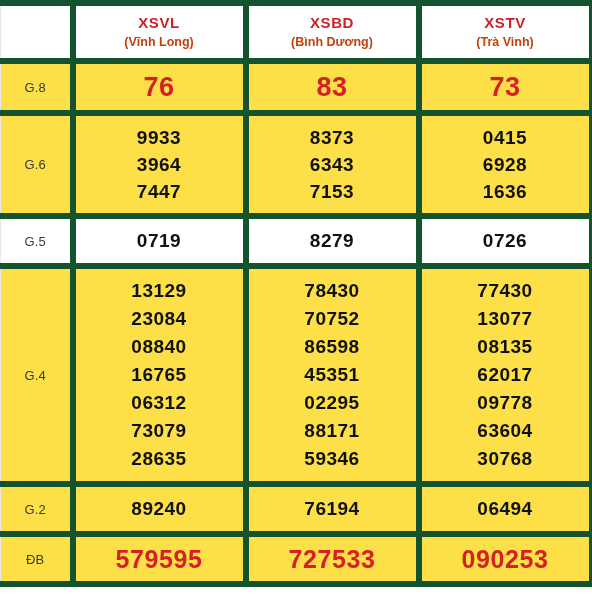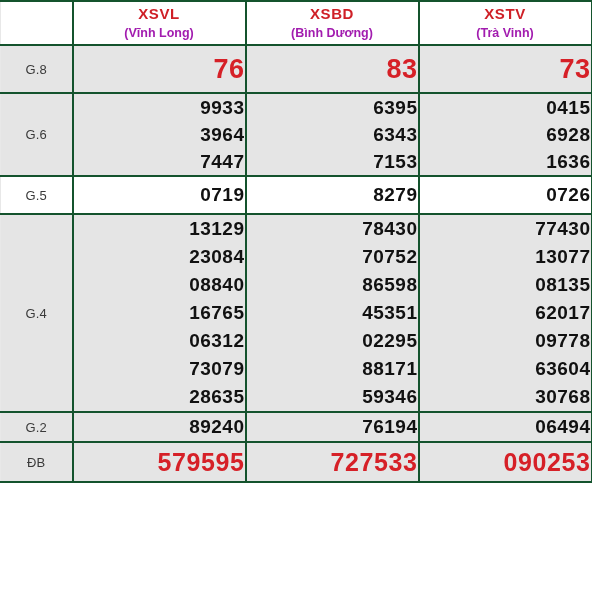--- a/index.html
+++ b/index.html
@@ -19,64 +19,63 @@
     width: 592px;
     border-collapse: collapse;
     table-layout: fixed;
   }
 
   .lottery-table col.c-label { width: 72px; }
   .lottery-table col.c-prov  { width: 173px; }
 
   .lottery-table td,
   .lottery-table th {
-    border: 2px solid #14532d;
-    padding: 0;
+    border: 6px solid #14532d;
+    padding: 8px;
     vertical-align: middle;
     text-align: center;
   }
   .lottery-table tr > *:first-child { border-left: 1px solid #e8e8e8; }
 
   
   .hdr-row { background: #ffffff; height: 44px; }
   .hdr-cell { padding: 5px 2px 7px; }
   .prov-code {
     color: #cf2027;
     font-weight: bold;
     font-size: 15px;
     letter-spacing: 0.6px;
     line-height: 1.25;
   }
   .prov-name {
-    color: #a21caf;
+    color: #c2410c;
     font-size: 12.5px;
     line-height: 1.3;
     margin-top: 1px;
   }
 
   
-  tr.shade > td { background: #e5e5e5; }
+  tr.shade > td { background: #fde047; }
   tr.plain > td { background: #ffffff; }
 
   
   .prize-label {
     color: #3a3a3a;
     font-size: 13px;
     letter-spacing: 0.2px;
     white-space: nowrap;
   }
 
   
   .nums {
     font-weight: bold;
     color: #111111;
     font-size: 19px;
     line-height: 28px;
     letter-spacing: 0.5px;
-    text-align: right;
   }
   .nums div { white-space: nowrap; }
 
   .r-g8 { height: 48px; }
   .r-g8 .nums {
     color: #d62027;
     font-size: 27px;
     line-height: 30px;
     letter-spacing: 0.5px;
   }
@@ -154,21 +153,21 @@
         </td>
         <td>
           <div class="nums">
             <div>9933</div>
             <div>3964</div>
             <div>7447</div>
           </div>
         </td>
         <td>
           <div class="nums">
-            <div>6395</div>
+            <div>8373</div>
             <div>6343</div>
             <div>7153</div>
           </div>
         </td>
         <td>
           <div class="nums">
             <div>0415</div>
             <div>6928</div>
             <div>1636</div>
           </div>

